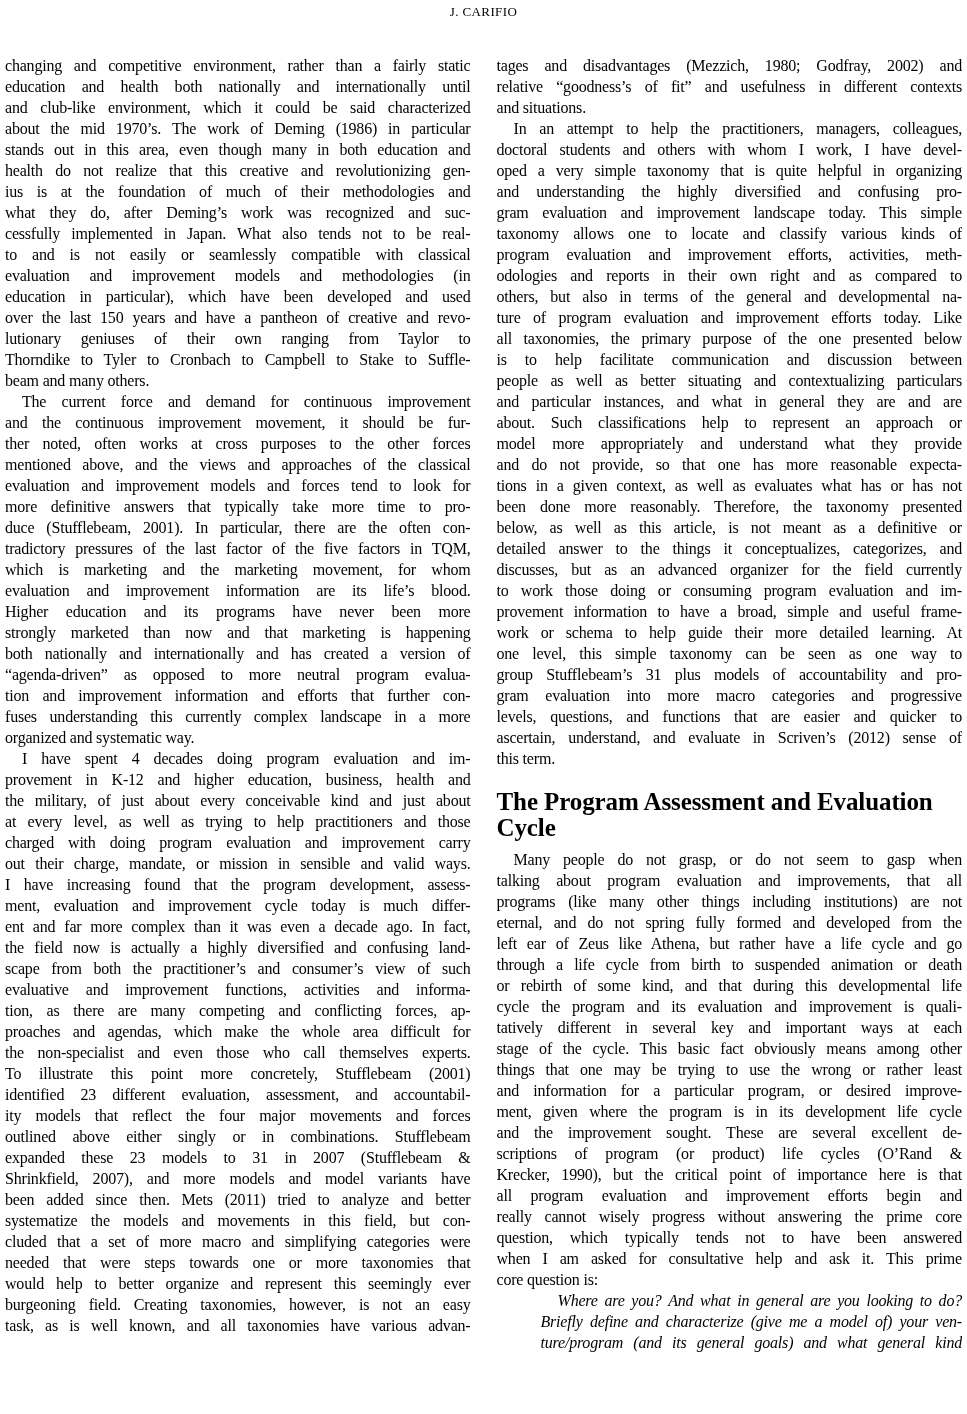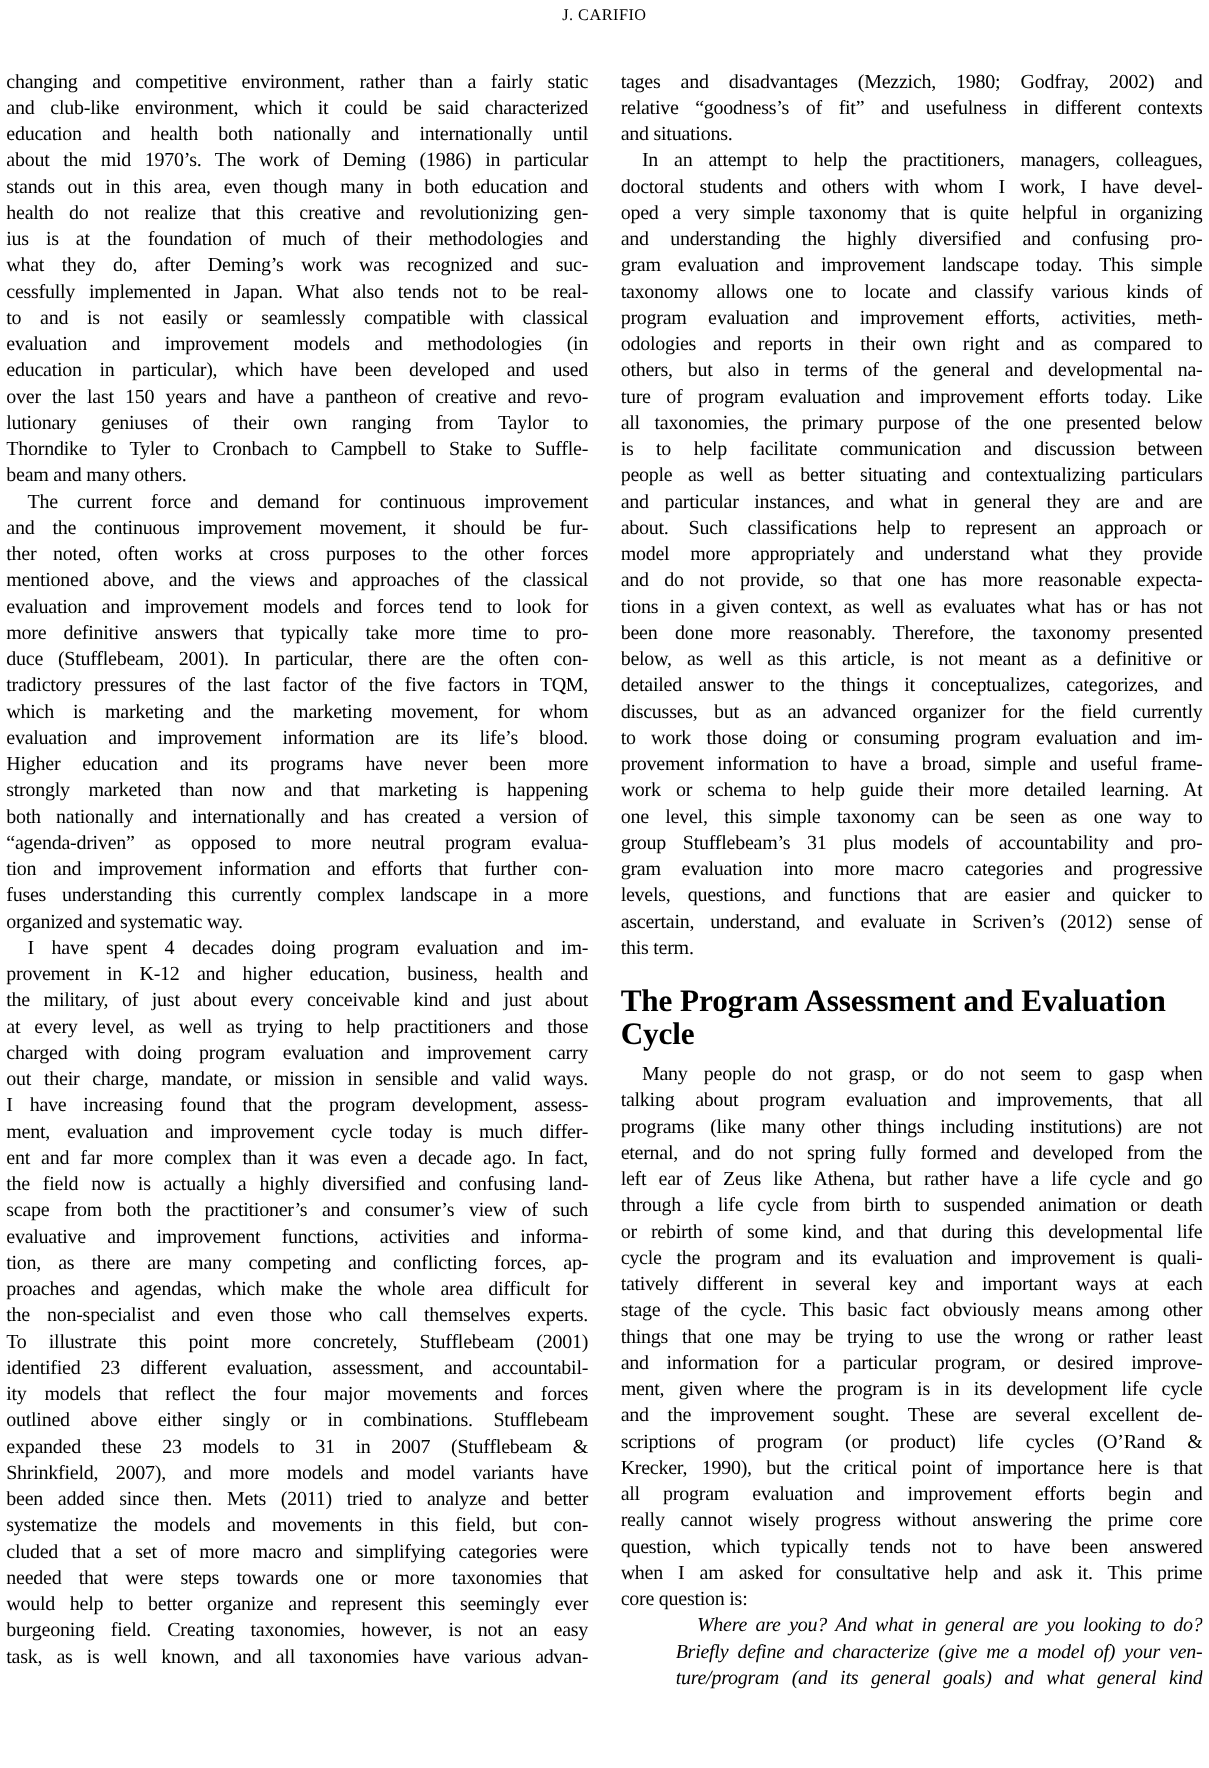--- a/index.html
+++ b/index.html
@@ -67,22 +67,22 @@
 </head>
 <body>
 
 <div class="page">
   <div class="running-head">J. CARIFIO</div>
 
   <div class="columns">
     <div class="col">
         <div class="paragraph">
           <div class="line">changing and competitive environment, rather than a fairly static</div>
+          <div class="line">education and health both nationally and internationally until</div>
           <div class="line">and club-like environment, which it could be said characterized</div>
-          <div class="line">education and health both nationally and internationally until</div>
           <div class="line">about the mid 1970’s. The work of Deming (1986) in particular</div>
           <div class="line">stands out in this area, even though many in both education and</div>
           <div class="line">health do not realize that this creative and revolutionizing gen-</div>
           <div class="line">ius is at the foundation of much of their methodologies and</div>
           <div class="line">what they do, after Deming’s work was recognized and suc-</div>
           <div class="line">cessfully implemented in Japan. What also tends not to be real-</div>
           <div class="line">to and is not easily or seamlessly compatible with classical</div>
           <div class="line">evaluation and improvement models and methodologies (in</div>
           <div class="line">education in particular), which have been developed and used</div>
           <div class="line">over the last 150 years and have a pantheon of creative and revo-</div>

